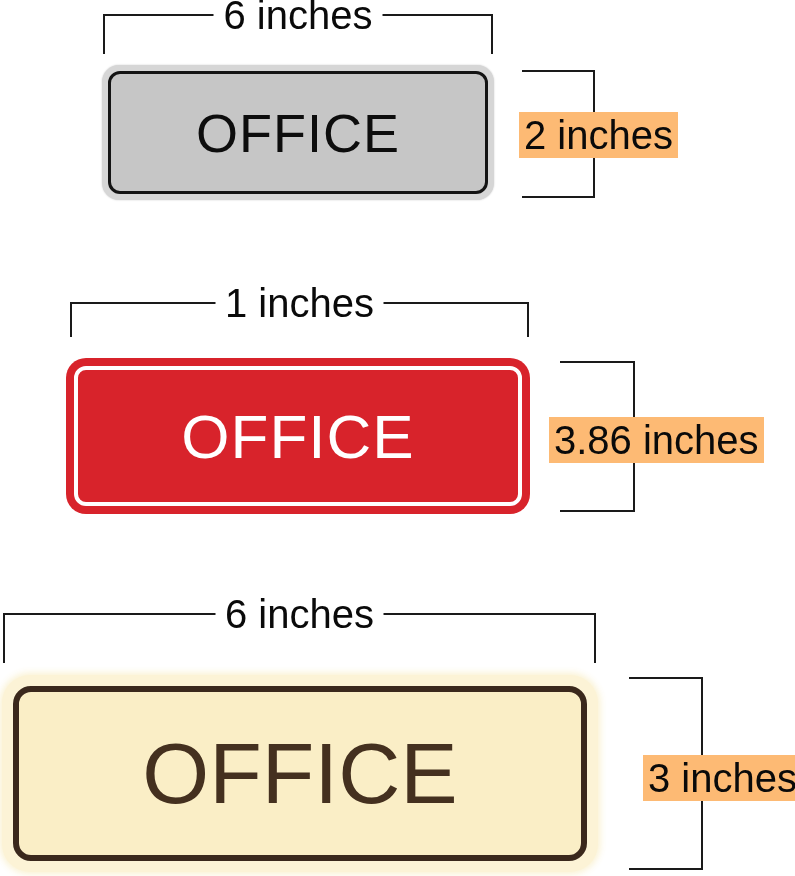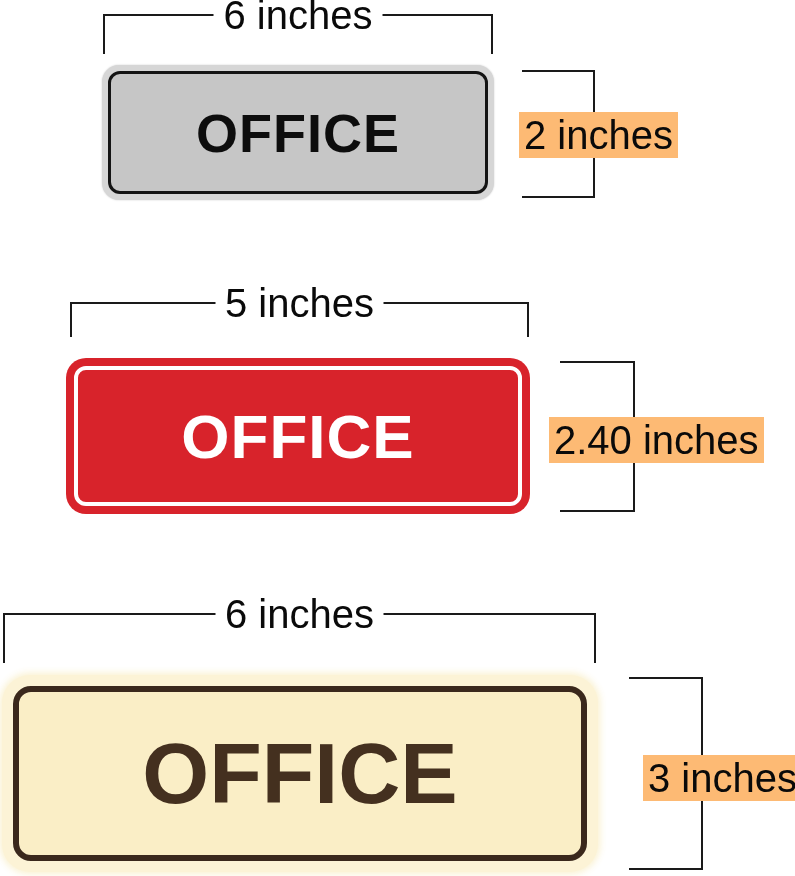--- a/index.html
+++ b/index.html
@@ -32,21 +32,21 @@
     position:absolute;transform:translateY(-50%);background:#fdba74;
     padding:0 5px;white-space:nowrap;z-index:3;
   }
   
   .sign{position:absolute;background:var(--c-frame);}
   .sign-inner{
     position:absolute;border-style:solid;border-color:var(--c-line);
     background:var(--c-face);color:var(--c-text);
     display:flex;align-items:center;justify-content:center;
   }
-  .sign-text{font-weight:700;letter-spacing:1px;white-space:nowrap;}
+  .sign-text{font-weight:400;letter-spacing:1px;white-space:nowrap;}
   
   .sign-1{left:102px;top:65px;width:392px;height:135px;border-radius:17px;
           box-shadow:0 0 2px rgba(0,0,0,.2);}
   .sign-1 .sign-inner{inset:6px;border-width:3px;border-radius:12px;}
   .sign-1 .sign-text{font-size:54px;}
   
   .sign-2{left:66px;top:358px;width:464px;height:156px;border-radius:20px;}
   .sign-2 .sign-inner{inset:8px;border-width:4px;border-radius:12px;}
   .sign-2 .sign-text{font-size:62px;}
   
@@ -70,31 +70,31 @@
         <span class="sign-text">OFFICE</span>
       </div>
     </div>
 
     <div class="v-bracket" style="left:593px;top:70px;height:128px;--tickw:73px"></div>
     <span class="dim-label side-label" style="left:519px;top:135px">2 inches</span>
   </div>
 
   <div>
     <div class="h-bracket" style="left:70px;top:302px;width:459px;--tick:35px">
-      <span class="dim-label">5 inches</span>
+      <span class="dim-label">1 inches</span>
     </div>
 
     <div class="sign sign-2" style="--c-frame: #d8232b; --c-face: #d8232b; --c-line: #ffffff; --c-text: #ffffff;">
       <div class="sign-inner">
         <span class="sign-text">OFFICE</span>
       </div>
     </div>
 
     <div class="v-bracket" style="left:633px;top:361px;height:151px;--tickw:75px"></div>
-    <span class="dim-label side-label" style="left:549px;top:440px">2.40 inches</span>
+    <span class="dim-label side-label" style="left:549px;top:440px">3.86 inches</span>
   </div>
 
   <div>
     <div class="h-bracket" style="left:3px;top:613px;width:593px;--tick:50px">
       <span class="dim-label">6 inches</span>
     </div>
 
     <div class="sign sign-3" style="--c-frame: #fcf3d6; --c-face: #faeec6; --c-line: #3a281c; --c-text: #44301f;">
       <div class="sign-inner">
         <span class="sign-text">OFFICE</span>

